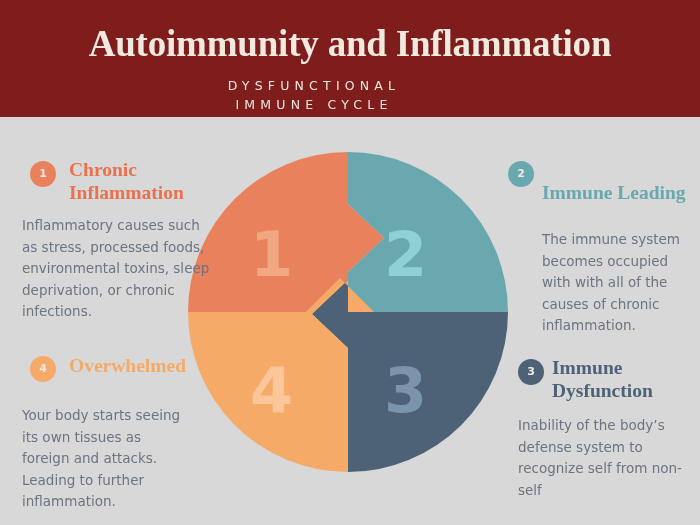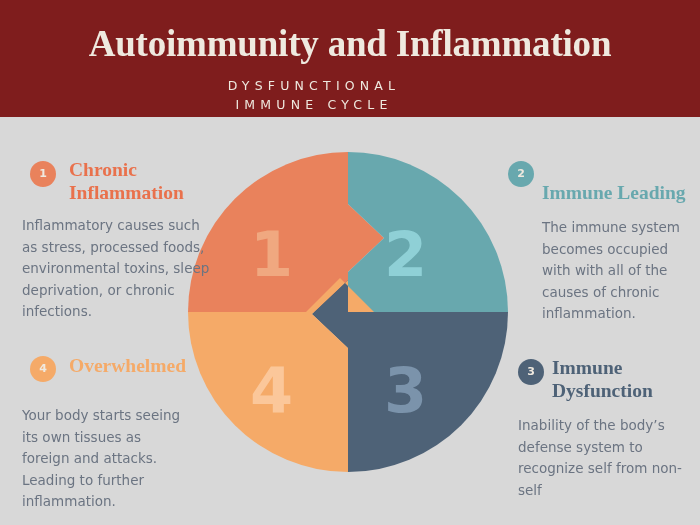--- a/index.html
+++ b/index.html
@@ -107,21 +107,21 @@
   
   .block-1 { left: 22px; top: 158px; width: 200px; }
   .block-1 .badge { left: 8px; top: 3px; background: #e9825c; }
   .block-1 .block-head { padding-left: 47px; color: #e9714c; }
   .block-1 .block-body { margin-top: 11px; width: 190px; }
 
   
   .block-2 { left: 502px; top: 158px; width: 196px; }
   .block-2 .badge { left: 6px; top: 3px; background: #68a8ae; }
   .block-2 .block-head { padding-left: 40px; color: #68a8ae; }
-  .block-2 .block-body { margin-top: 13px; margin-left: 40px; width: 156px; }
+  .block-2 .block-body { margin-top: 25px; margin-left: 40px; width: 156px; }
 
   
   .block-3 { left: 502px; top: 356px; width: 196px; }
   .block-3 .badge { left: 16px; top: 3px; background: #4e6277; }
   .block-3 .block-head { padding-left: 50px; color: #4e6277; }
   .block-3 .block-body { margin-top: 13px; margin-left: 16px; width: 180px; }
 
   
   .block-4 { left: 22px; top: 354px; width: 210px; }
   .block-4 .badge { left: 8px; top: 2px; background: #f5aa68; }

